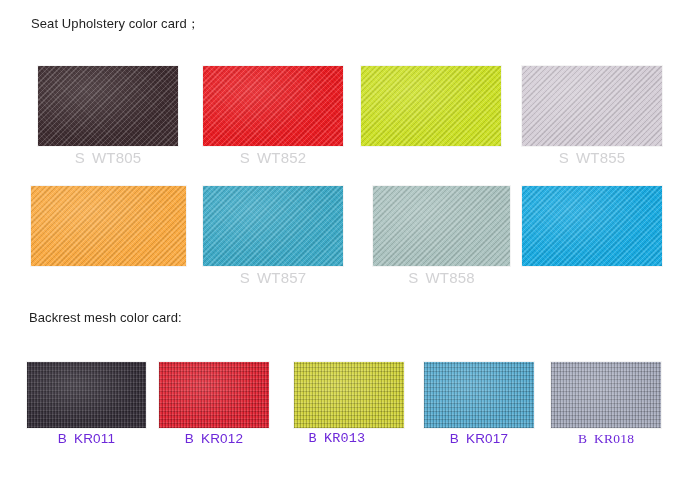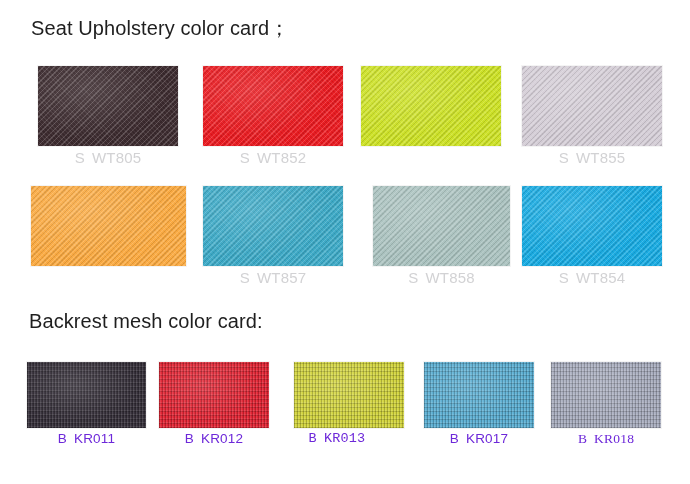--- a/index.html
+++ b/index.html
@@ -16,21 +16,21 @@
   }
 
   .page {
     position: absolute;
     inset: 0;
   }
 
   
   .section-heading {
     position: absolute;
-    font-size: 20px;
+    font-size: 13px;
     color: #1f1f1f;
     letter-spacing: 0.1px;
     white-space: nowrap;
     font-weight: 400;
   }
   #heading-seat { left: 31px; top: 15px; }
   #heading-backrest { left: 29px; top: 310px; }
 
   
   .swatch-cell {
@@ -167,23 +167,20 @@
   <div class="swatch-cell" style="left:373px; top:186px; width:137px; height:80px;">
     <div class="swatch twill" id="sw-0-1-2" style="background-color: rgb(169, 193, 190);"></div>
   </div>
   <div class="swatch-label" style="left:373px; top:269px; width:137px;">
     <span class="code-prefix">S</span><span>WT858</span>
   </div>
 
   <div class="swatch-cell" style="left:522px; top:186px; width:140px; height:80px;">
     <div class="swatch twill" id="sw-0-1-3" style="background-color: rgb(22, 169, 224);"></div>
   </div>
-  <div class="swatch-label" style="left:522px; top:269px; width:140px;">
-    <span class="code-prefix">S</span><span>WT854</span>
-  </div>
 
   <div class="section-heading" id="heading-backrest">Backrest mesh color card:</div>
 
   <div class="swatch-cell" style="left:27px; top:362px; width:119px; height:66px;">
     <div class="swatch mesh" id="sw-1-0-0" style="background-color: rgb(54, 48, 58);"></div>
   </div>
   <div class="swatch-label label-mesh" style="left:27px; top:431px; width:119px;">
     <span class="code-prefix">B</span><span>KR011</span>
   </div>
 

